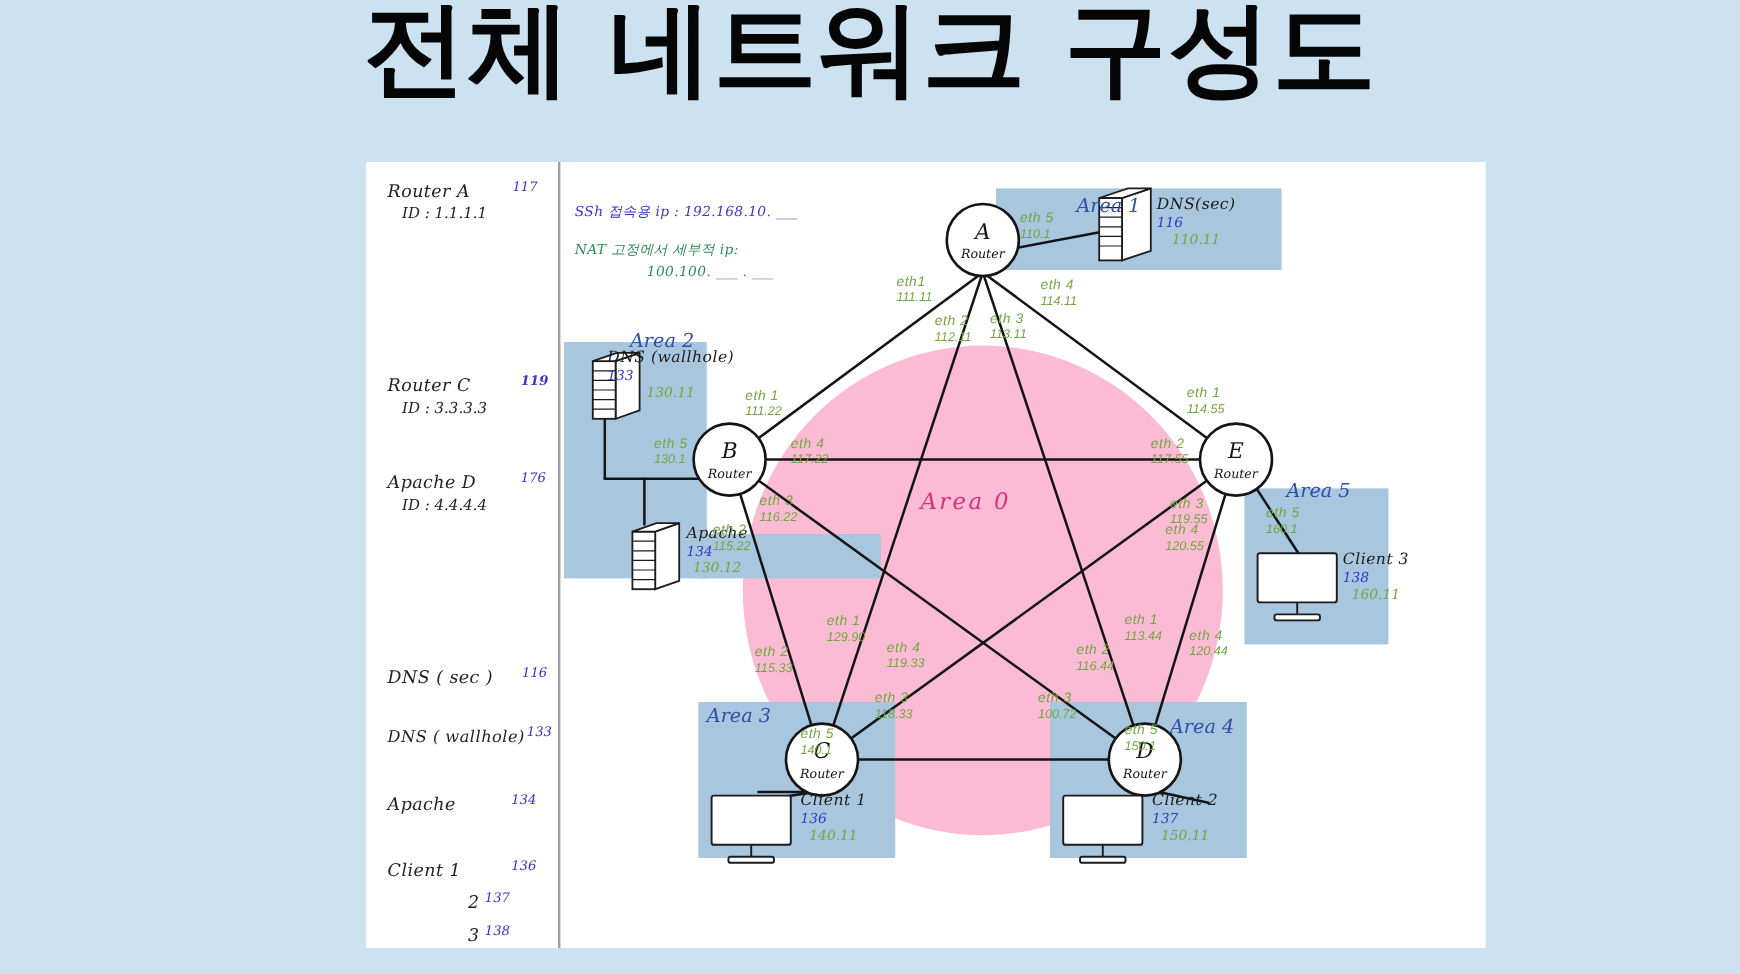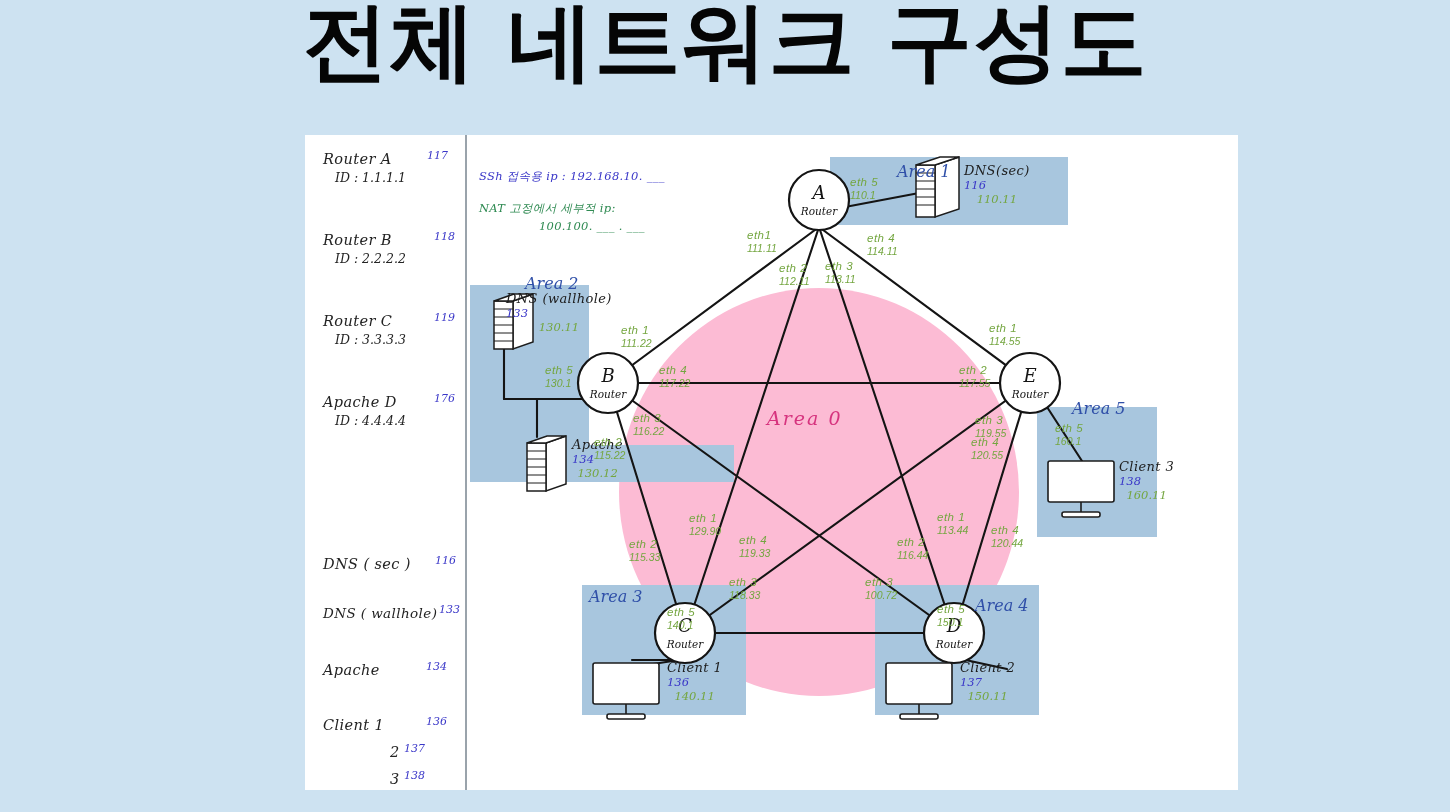--- a/index.html
+++ b/index.html
@@ -118,29 +118,24 @@
   <div class="paper">
 
     <div class="legend">
 
       <div class="legend-row" style="top:14px;">
         <span class="lg-name">Router A</span>
         <span class="lg-num" style="left:104px; top:0px;">117</span>
         <div class="lg-id">ID : 1.1.1.1</div>
       </div>
 
-      <div class="legend-row" style="top:95px;">
-        <span class="lg-name">Router   B</span>
-        <span class="lg-num" style="left:111px; top:0px;">118</span>
-        <div class="lg-id">ID : 2.2.2.2</div>
-      </div>
 
       <div class="legend-row" style="top:176px;">
         <span class="lg-name">Router   C</span>
-        <span class="lg-num" style="left:111px; top:0px;">119</span>
+        <span class="lg-num" style="left:111px; top:0px;font-weight:bold;">119</span>
         <div class="lg-id">ID : 3.3.3.3</div>
       </div>
 
       <div class="legend-row" style="top:257px;">
         <span class="lg-name">Apache   D</span>
         <span class="lg-num" style="left:111px; top:0px;">176</span>
         <div class="lg-id">ID : 4.4.4.4</div>
       </div>
 
 

